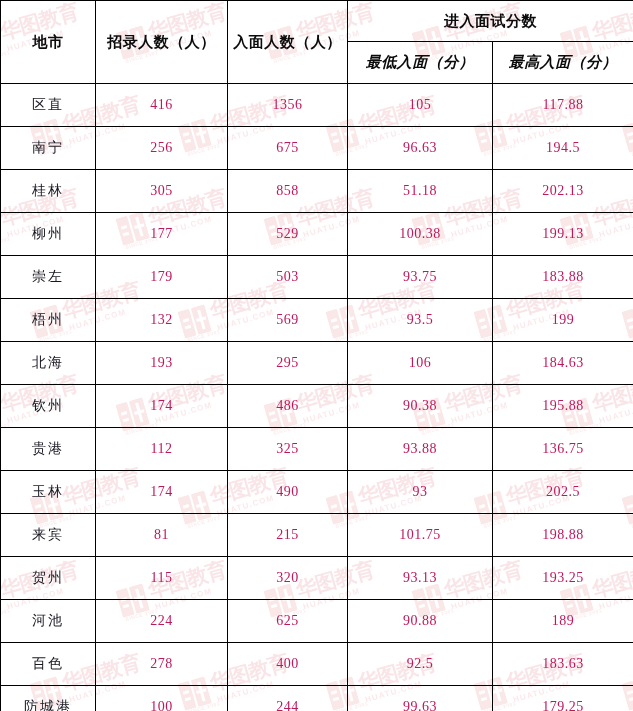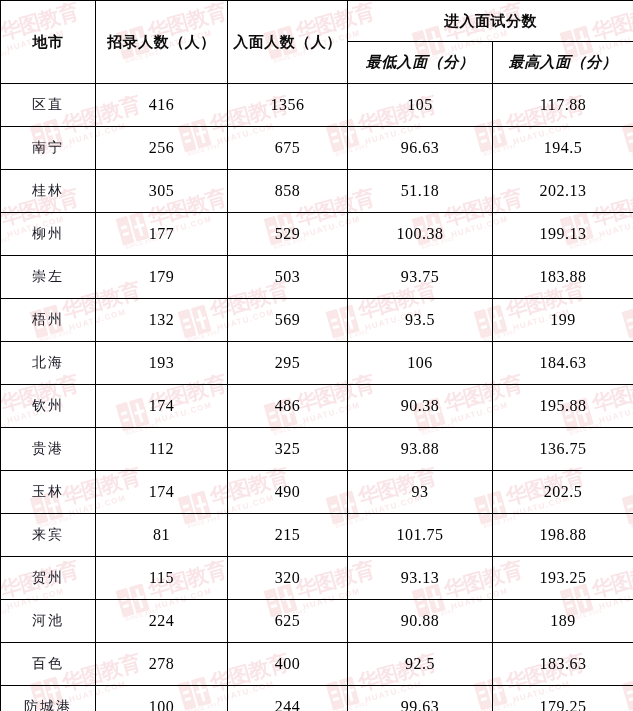--- a/index.html
+++ b/index.html
@@ -107,23 +107,23 @@
     color: #1d1d2b;
   }
   #grade-table tbody td.city {
     font-family: "DejaVu Sans", "Liberation Sans", sans-serif;
     font-size: 14px;
     letter-spacing: 2px;
     color: #171722;
   }
   #grade-table tbody td.num {
     font-family: "Liberation Serif", "DejaVu Serif", serif;
-    font-size: 16px;
+    font-size: 14px;
     letter-spacing: 0.5px;
-    color: #000000;
+    color: #be185d;
   }
   .col-city  { width: 95px; }
   .col-hire  { width: 132px; }
   .col-enter { width: 120px; }
   .col-min   { width: 145px; }
   .col-max   { width: 141px; }
 </style>
 </head>
 <body>
 

